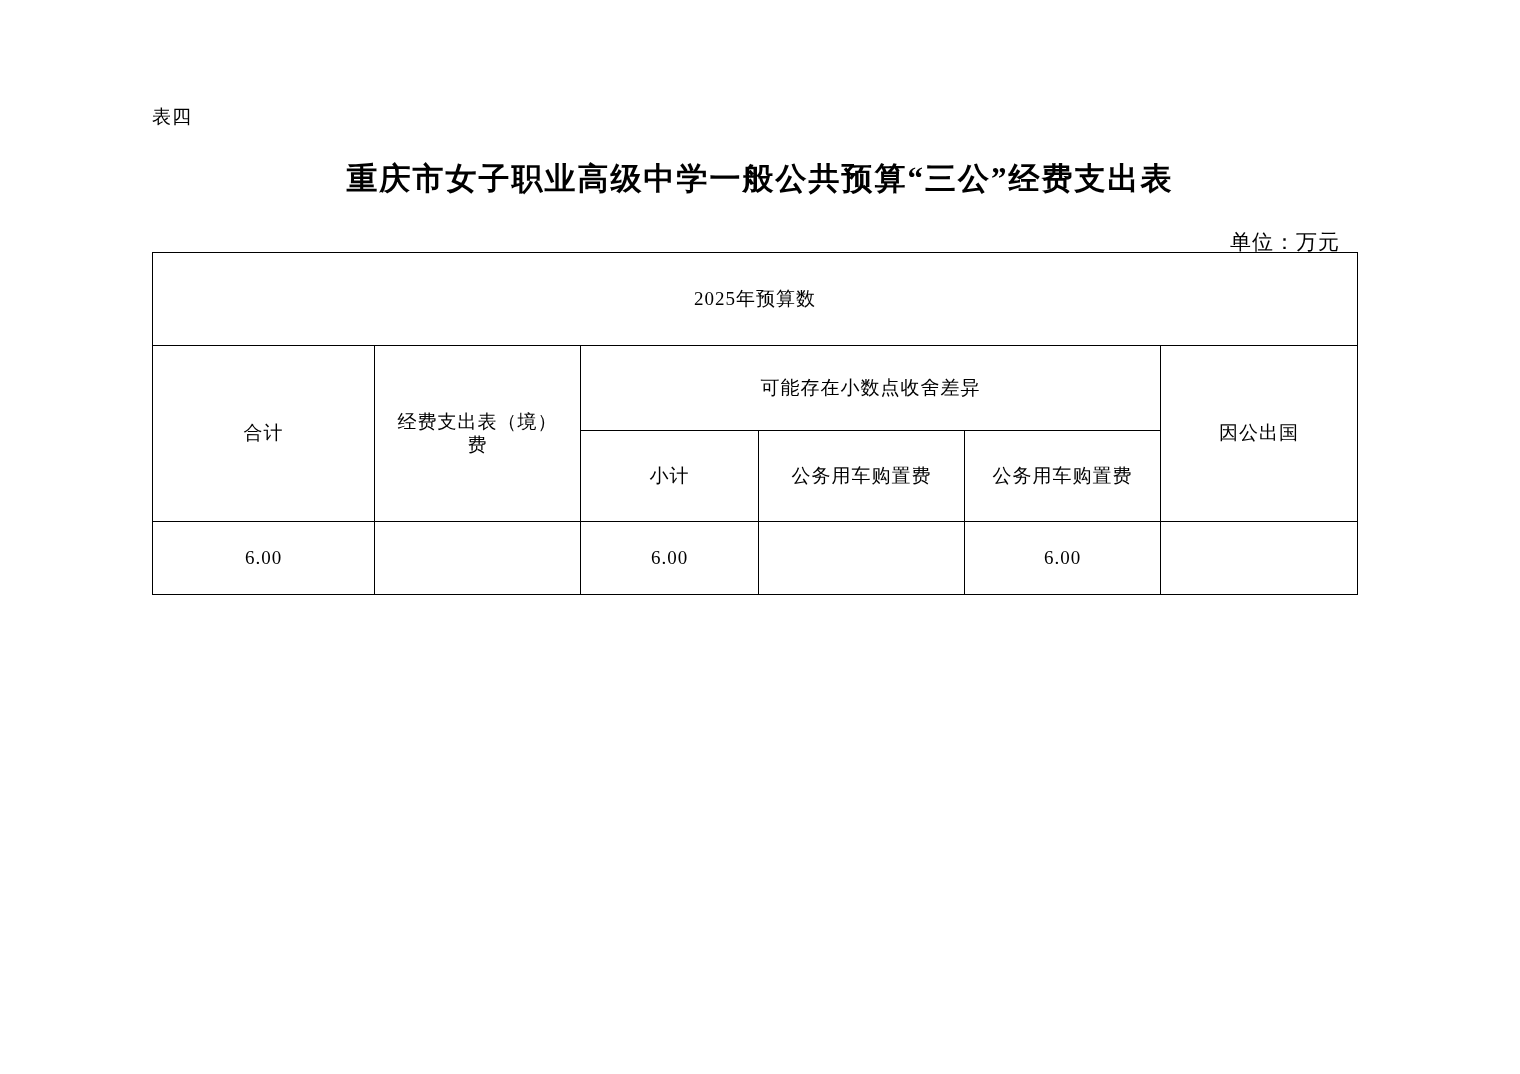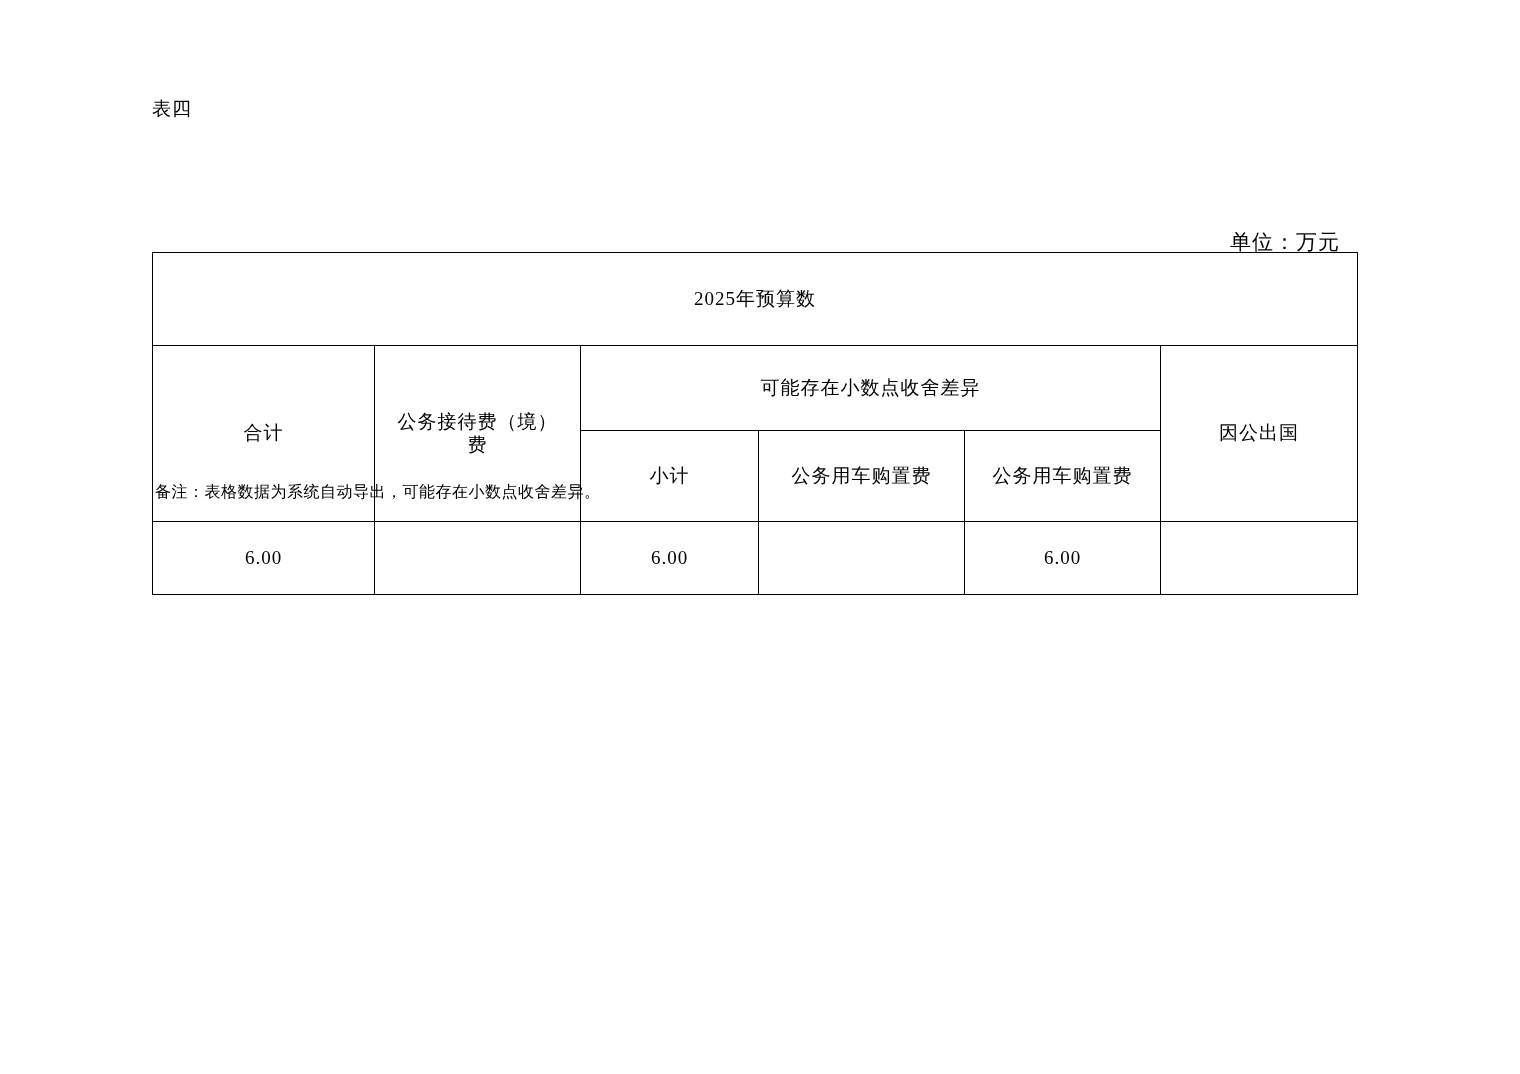--- a/index.html
+++ b/index.html
@@ -17,21 +17,21 @@
   }
   .page {
     position: relative;
     width: 1520px;
     height: 1074px;
     box-sizing: border-box;
   }
   .table-label {
     position: absolute;
     left: 152px;
-    top: 96px;
+    top: 104px;
     font-size: 19px;
     letter-spacing: 1px;
     font-family: Liberation Mono, monospace;
   }
   .doc-title {
     position: absolute;
     left: 0;
     right: 0;
     top: 158px;
     text-align: center;
@@ -91,53 +91,53 @@
     line-height: 1.2;
   }
 </style>
 </head>
 <body>
 
 <div class="page">
 
   <div class="table-label">表四</div>
 
+  <div class="doc-title">重庆市女子职业高级中学一般公共预算“三公”经费支出表</div>
 
   <div class="unit-line">单位：万元</div>
 
   <table class="budget">
     <colgroup>
       <col style="width:222px">
       <col style="width:206px">
       <col style="width:178px">
       <col style="width:206px">
       <col style="width:196px">
       <col style="width:197px">
     </colgroup>
     <tbody>
       <tr class="row-year">
         <td colspan="6">2025年预算数</td>
       </tr>
       <tr class="row-head1">
         <td rowspan="2" class="cell-tall">合计</td>
-        <td rowspan="2" class="cell-tall">公务接待费（境）费</td>
+        <td rowspan="2" class="cell-tall">经费支出表（境）费</td>
         <td colspan="3">可能存在小数点收舍差异</td>
         <td rowspan="2" class="cell-tall">因公出国</td>
       </tr>
       <tr class="row-head2">
         <td>小计</td>
         <td>公务用车购置费</td>
         <td>公务用车购置费</td>
       </tr>
       <tr class="row-data">
         <td>6.00</td>
         <td></td>
         <td>6.00</td>
         <td></td>
         <td>6.00</td>
         <td></td>
       </tr>
     </tbody>
   </table>
 
-  <div class="note">备注：表格数据为系统自动导出，可能存在小数点收舍差异。</div>
 
 </div>
 
 </body></html>

